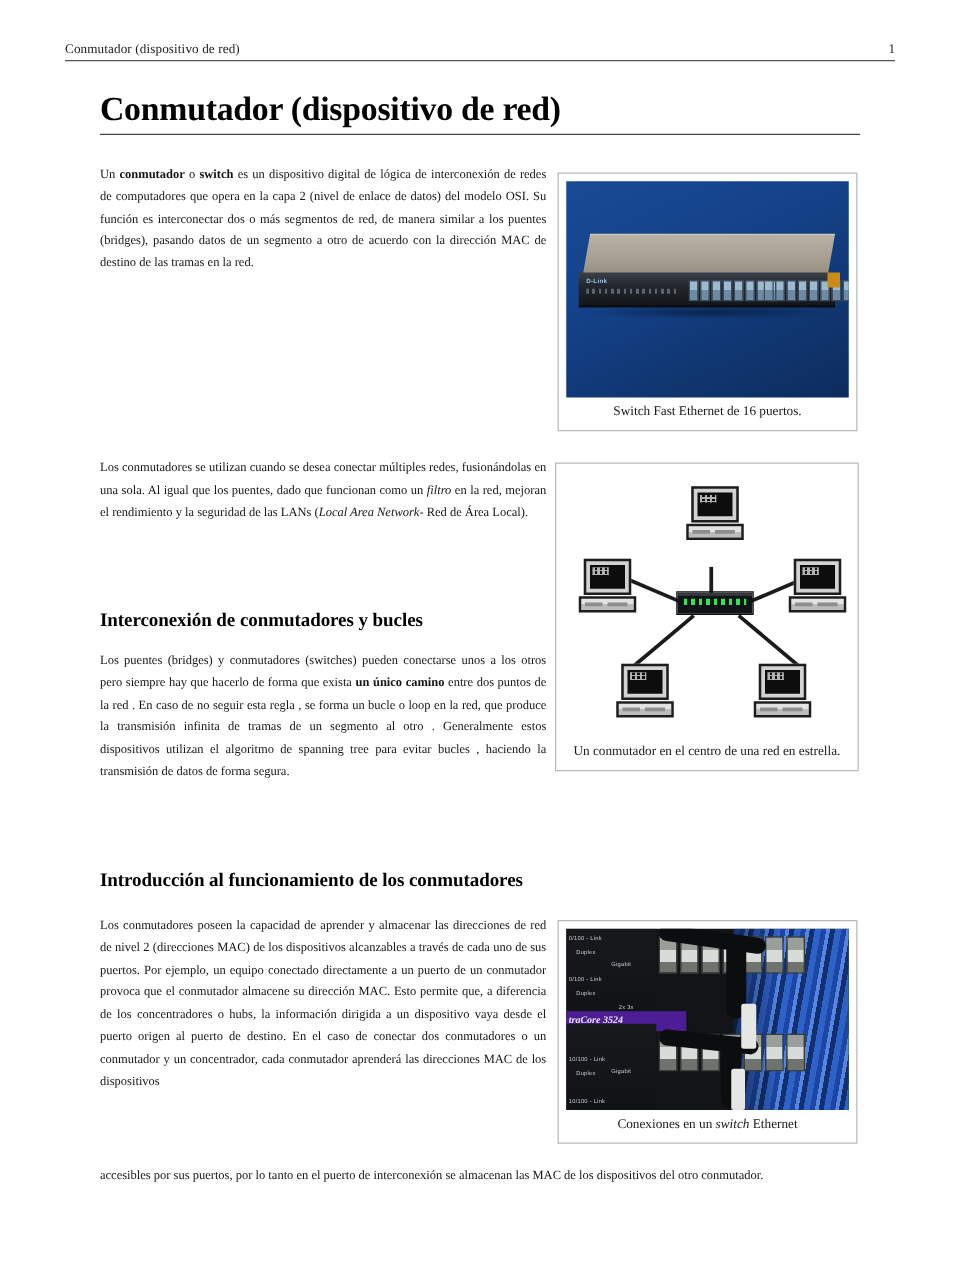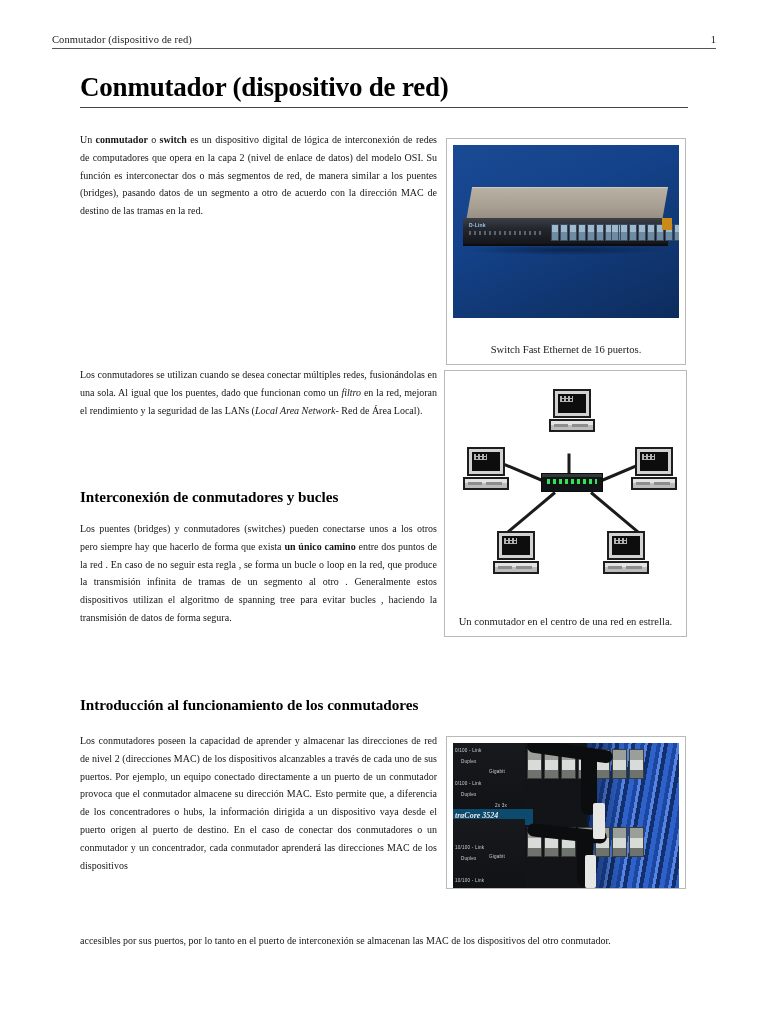--- a/index.html
+++ b/index.html
@@ -87,21 +87,20 @@
     border: 1px solid #b9b9b9;
     box-sizing: border-box;
     padding: 6px 6px 0 6px;
   }
   .fig-caption {
     font-size: 10.6px;
     text-align: center;
     color: #1a1a1a;
     padding: 6px 2px 7px 2px;
     line-height: 1.2;
-    margin-top: 20px;
   }
   .fig-media {
     position: relative;
     overflow: hidden;
   }
 
   
   #fig-switch { left: 446px; top: 138px; width: 240px; }
   #fig-switch .fig-media {
     height: 173px;
@@ -264,22 +263,23 @@
     font-size: 4.6px;
     letter-spacing: .2px;
   }
   .panel-strip.top { top: 0; height: 72px; }
   .panel-strip.bot { top: 76px; height: 69px; }
   .panel-strip span { position: absolute; white-space: nowrap; }
   .model-band {
     position: absolute;
     left: 0; top: 66px;
     width: 80px; height: 16px;
-    background: #0c4a6e;
+    background: #4c1d95;
     color: #e8e8e8;
+    padding-left: 16px;
   }
   .model-band .m1 {
     position: absolute; left: 2px; top: 2px;
     font-family: "Liberation Serif", serif;
     font-size: 8px; font-style: italic; font-weight: bold;
   }
   .model-band .m2 {
     position: absolute; left: 6px; top: 10px;
     font-family: "Liberation Sans", sans-serif;
     font-size: 3.6px;
@@ -473,13 +473,14 @@
       <div class="p"></div>
     </div>
 
     <div class="black-cable" style="left:74px; top:2px; width:86px; height:13px; transform:rotate(8deg); border-radius:8px;"></div>
     <div class="black-cable" style="left:128px; top:6px; width:16px; height:66px; border-radius:8px;"></div>
     <div class="black-cable" style="left:74px; top:84px; width:80px; height:13px; transform:rotate(6deg); border-radius:8px;"></div>
     <div class="black-cable" style="left:124px; top:90px; width:16px; height:54px; border-radius:8px;"></div>
     <div class="white-sleeve" style="left:140px; top:60px; width:12px; height:36px;"></div>
     <div class="white-sleeve" style="left:132px; top:112px; width:11px; height:33px;"></div>
   </div>
+  <div class="fig-caption"><span>Conexiones en un </span><i>switch</i><span> Ethernet</span></div>
 </div>
 
 </body></html>

